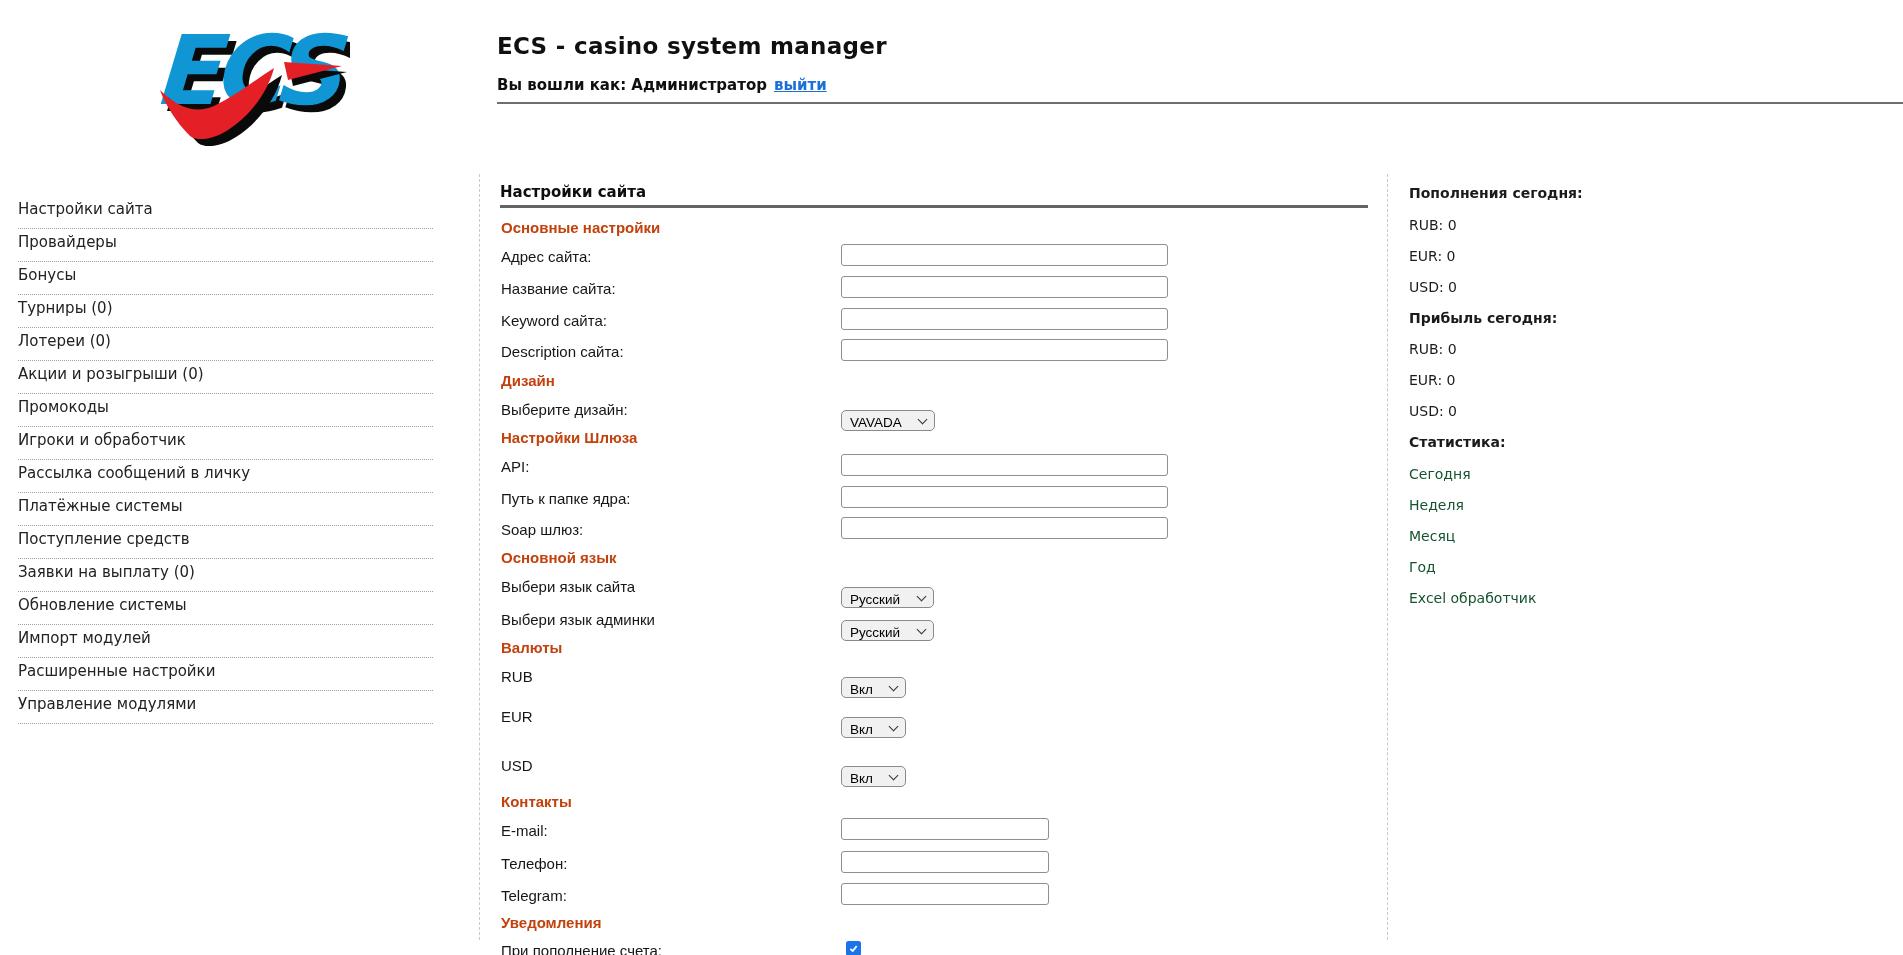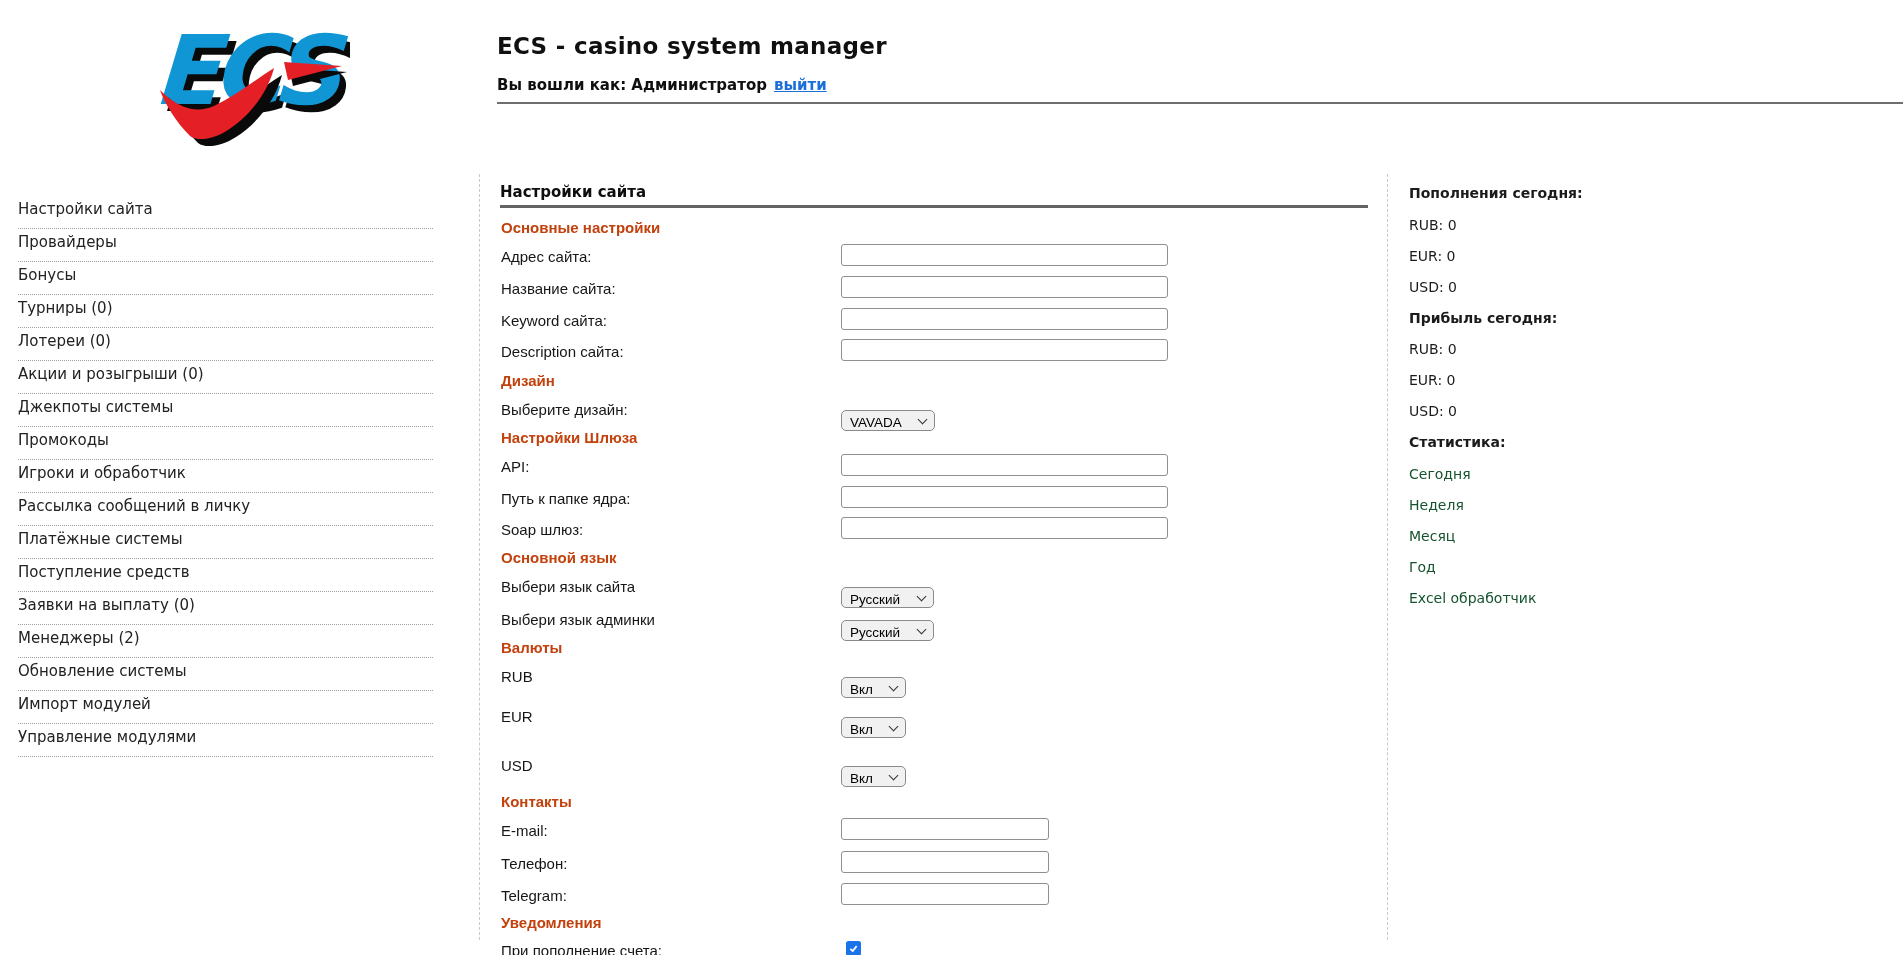--- a/index.html
+++ b/index.html
@@ -82,30 +82,29 @@
 </div>
 <div id="header-rule"></div>
 
 <nav id="sidebar">
   <div class="side-item">Настройки сайта</div>
   <div class="side-item">Провайдеры</div>
   <div class="side-item">Бонусы</div>
   <div class="side-item">Турниры (0)</div>
   <div class="side-item">Лотереи (0)</div>
   <div class="side-item">Акции и розыгрыши (0)</div>
-  <div class="side-item">Джекпоты системы</div>
   <div class="side-item">Промокоды</div>
   <div class="side-item">Игроки и обработчик</div>
   <div class="side-item">Рассылка сообщений в личку</div>
   <div class="side-item">Платёжные системы</div>
   <div class="side-item">Поступление средств</div>
   <div class="side-item">Заявки на выплату (0)</div>
-  <div class="side-item">Менеджеры (2)</div>
   <div class="side-item">Обновление системы</div>
   <div class="side-item">Импорт модулей</div>
+  <div class="side-item">Расширенные настройки</div>
   <div class="side-item">Управление модулями</div>
 </nav>
 
 <div id="vsep-left" class="vsep"></div>
 <div id="vsep-right" class="vsep"></div>
 
 <div id="main-title">Настройки сайта</div>
 <div id="title-rule"></div>
 
 <div class="frow" style="top:218px">

